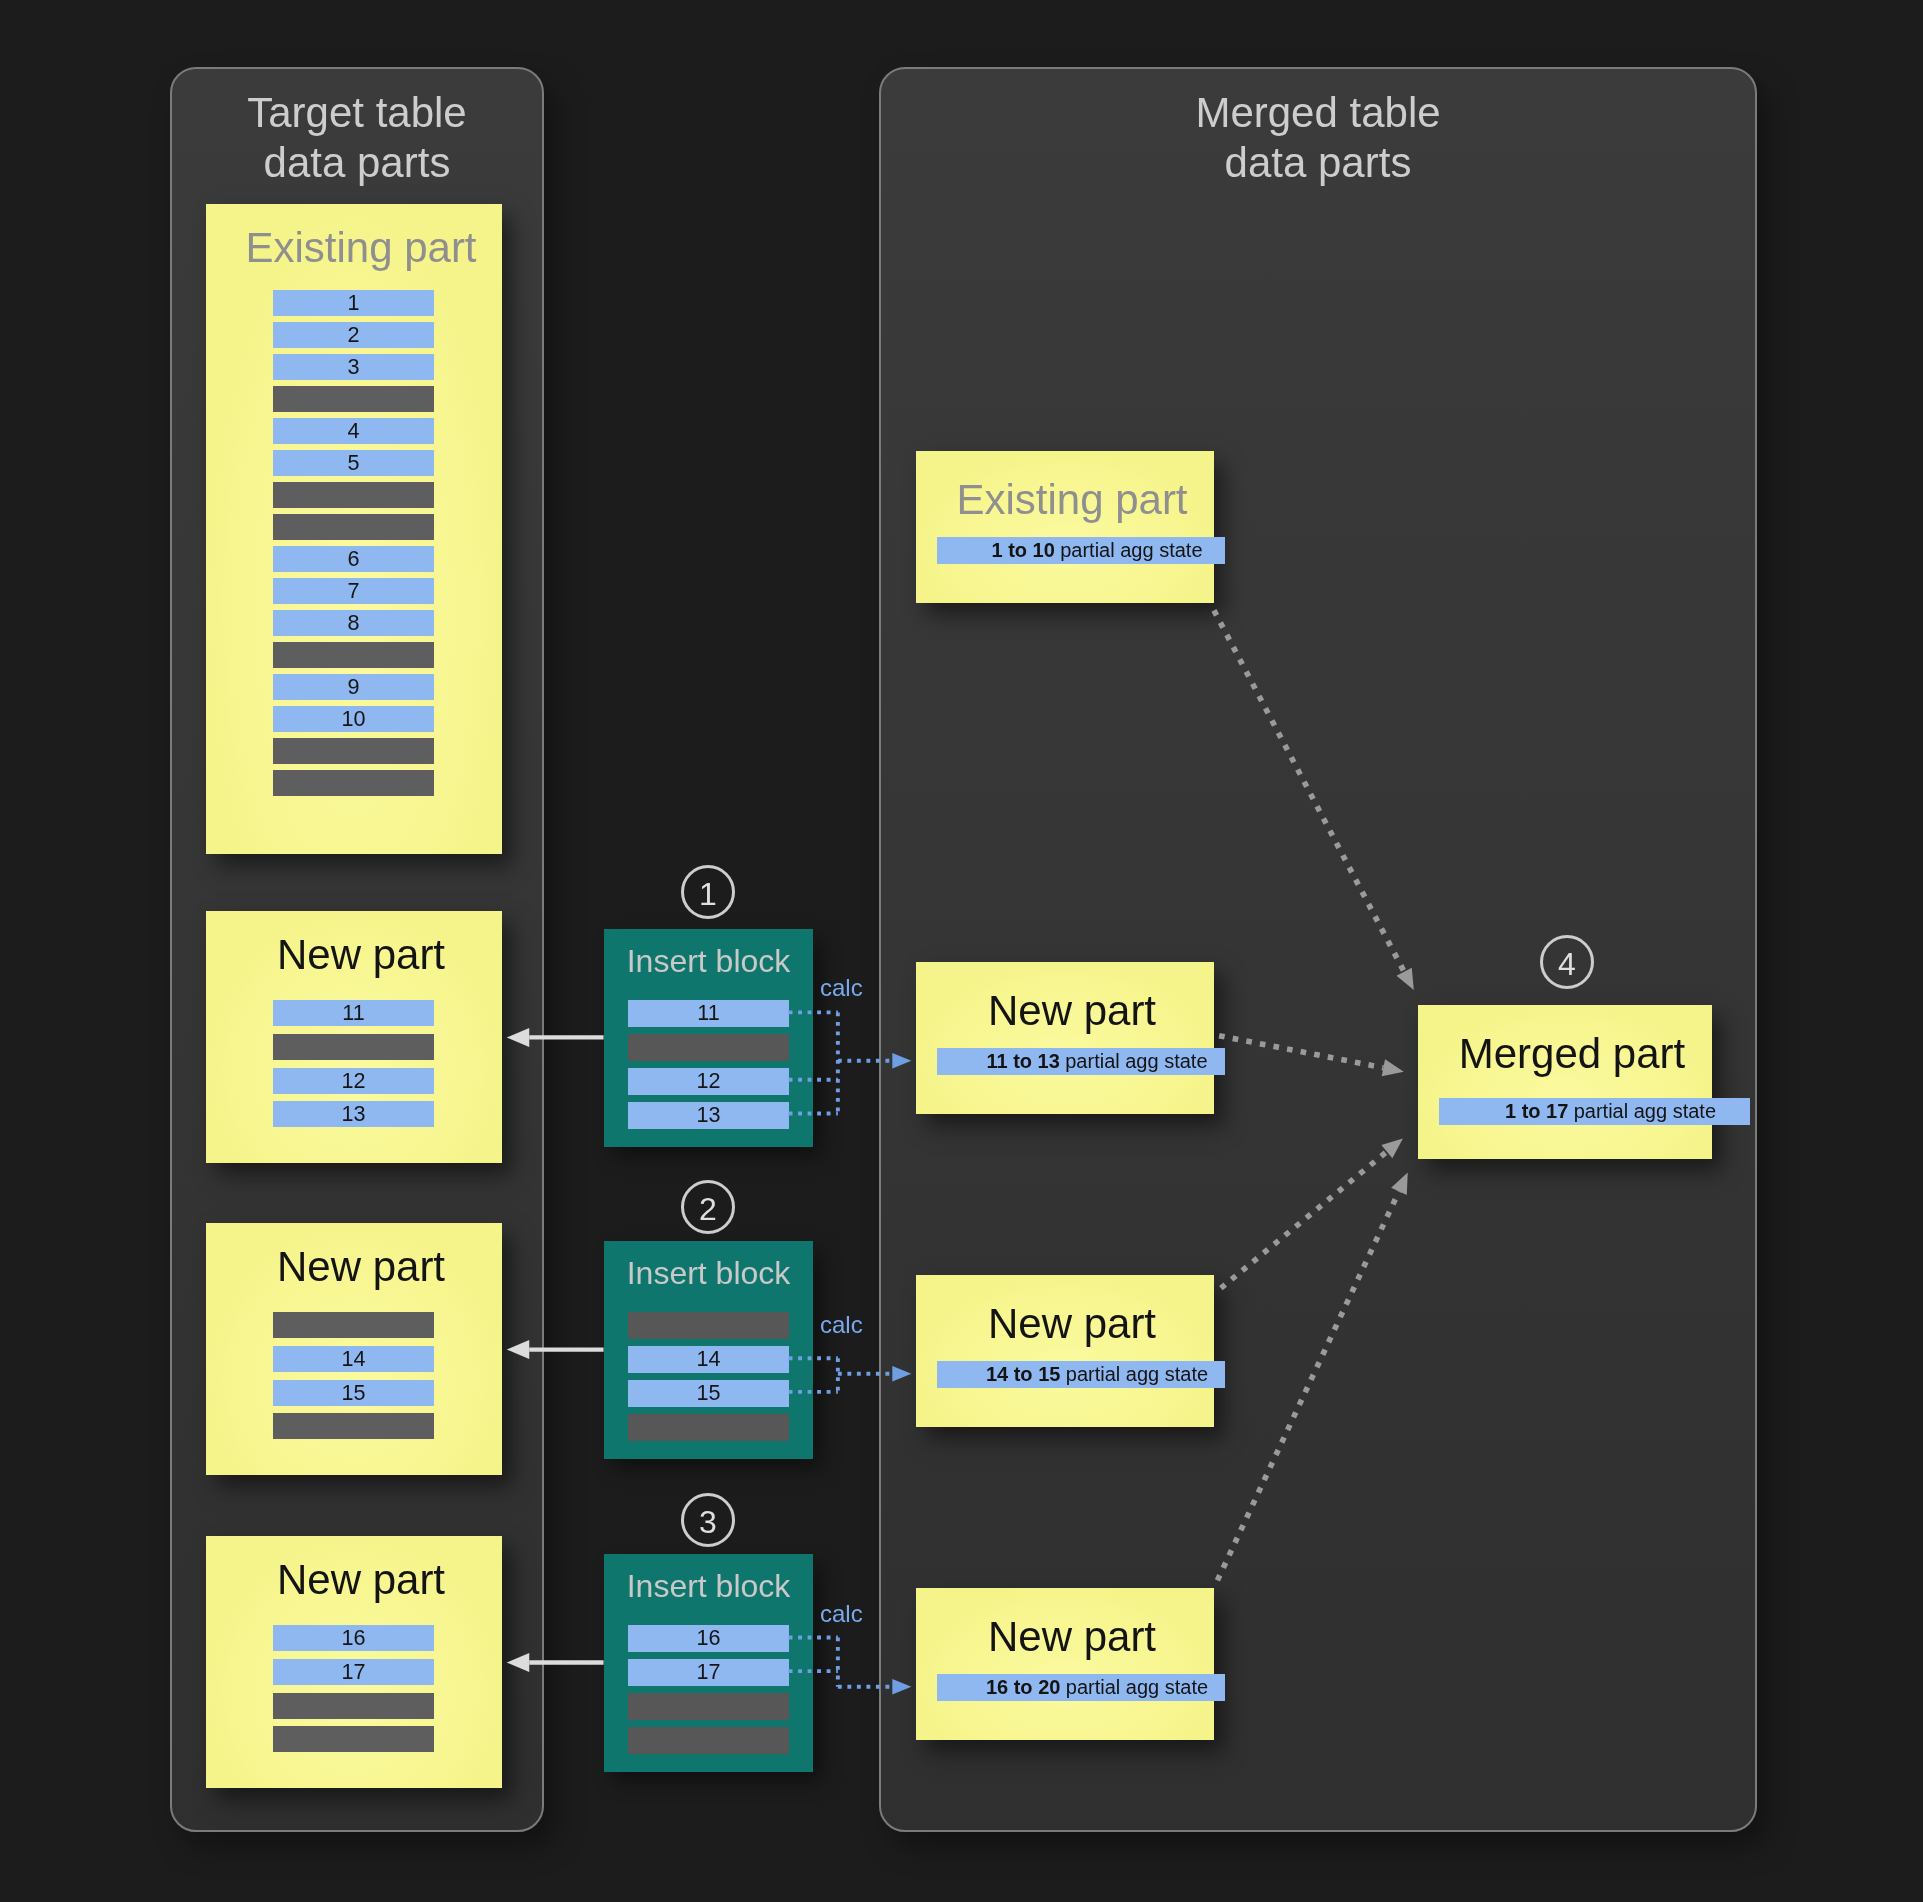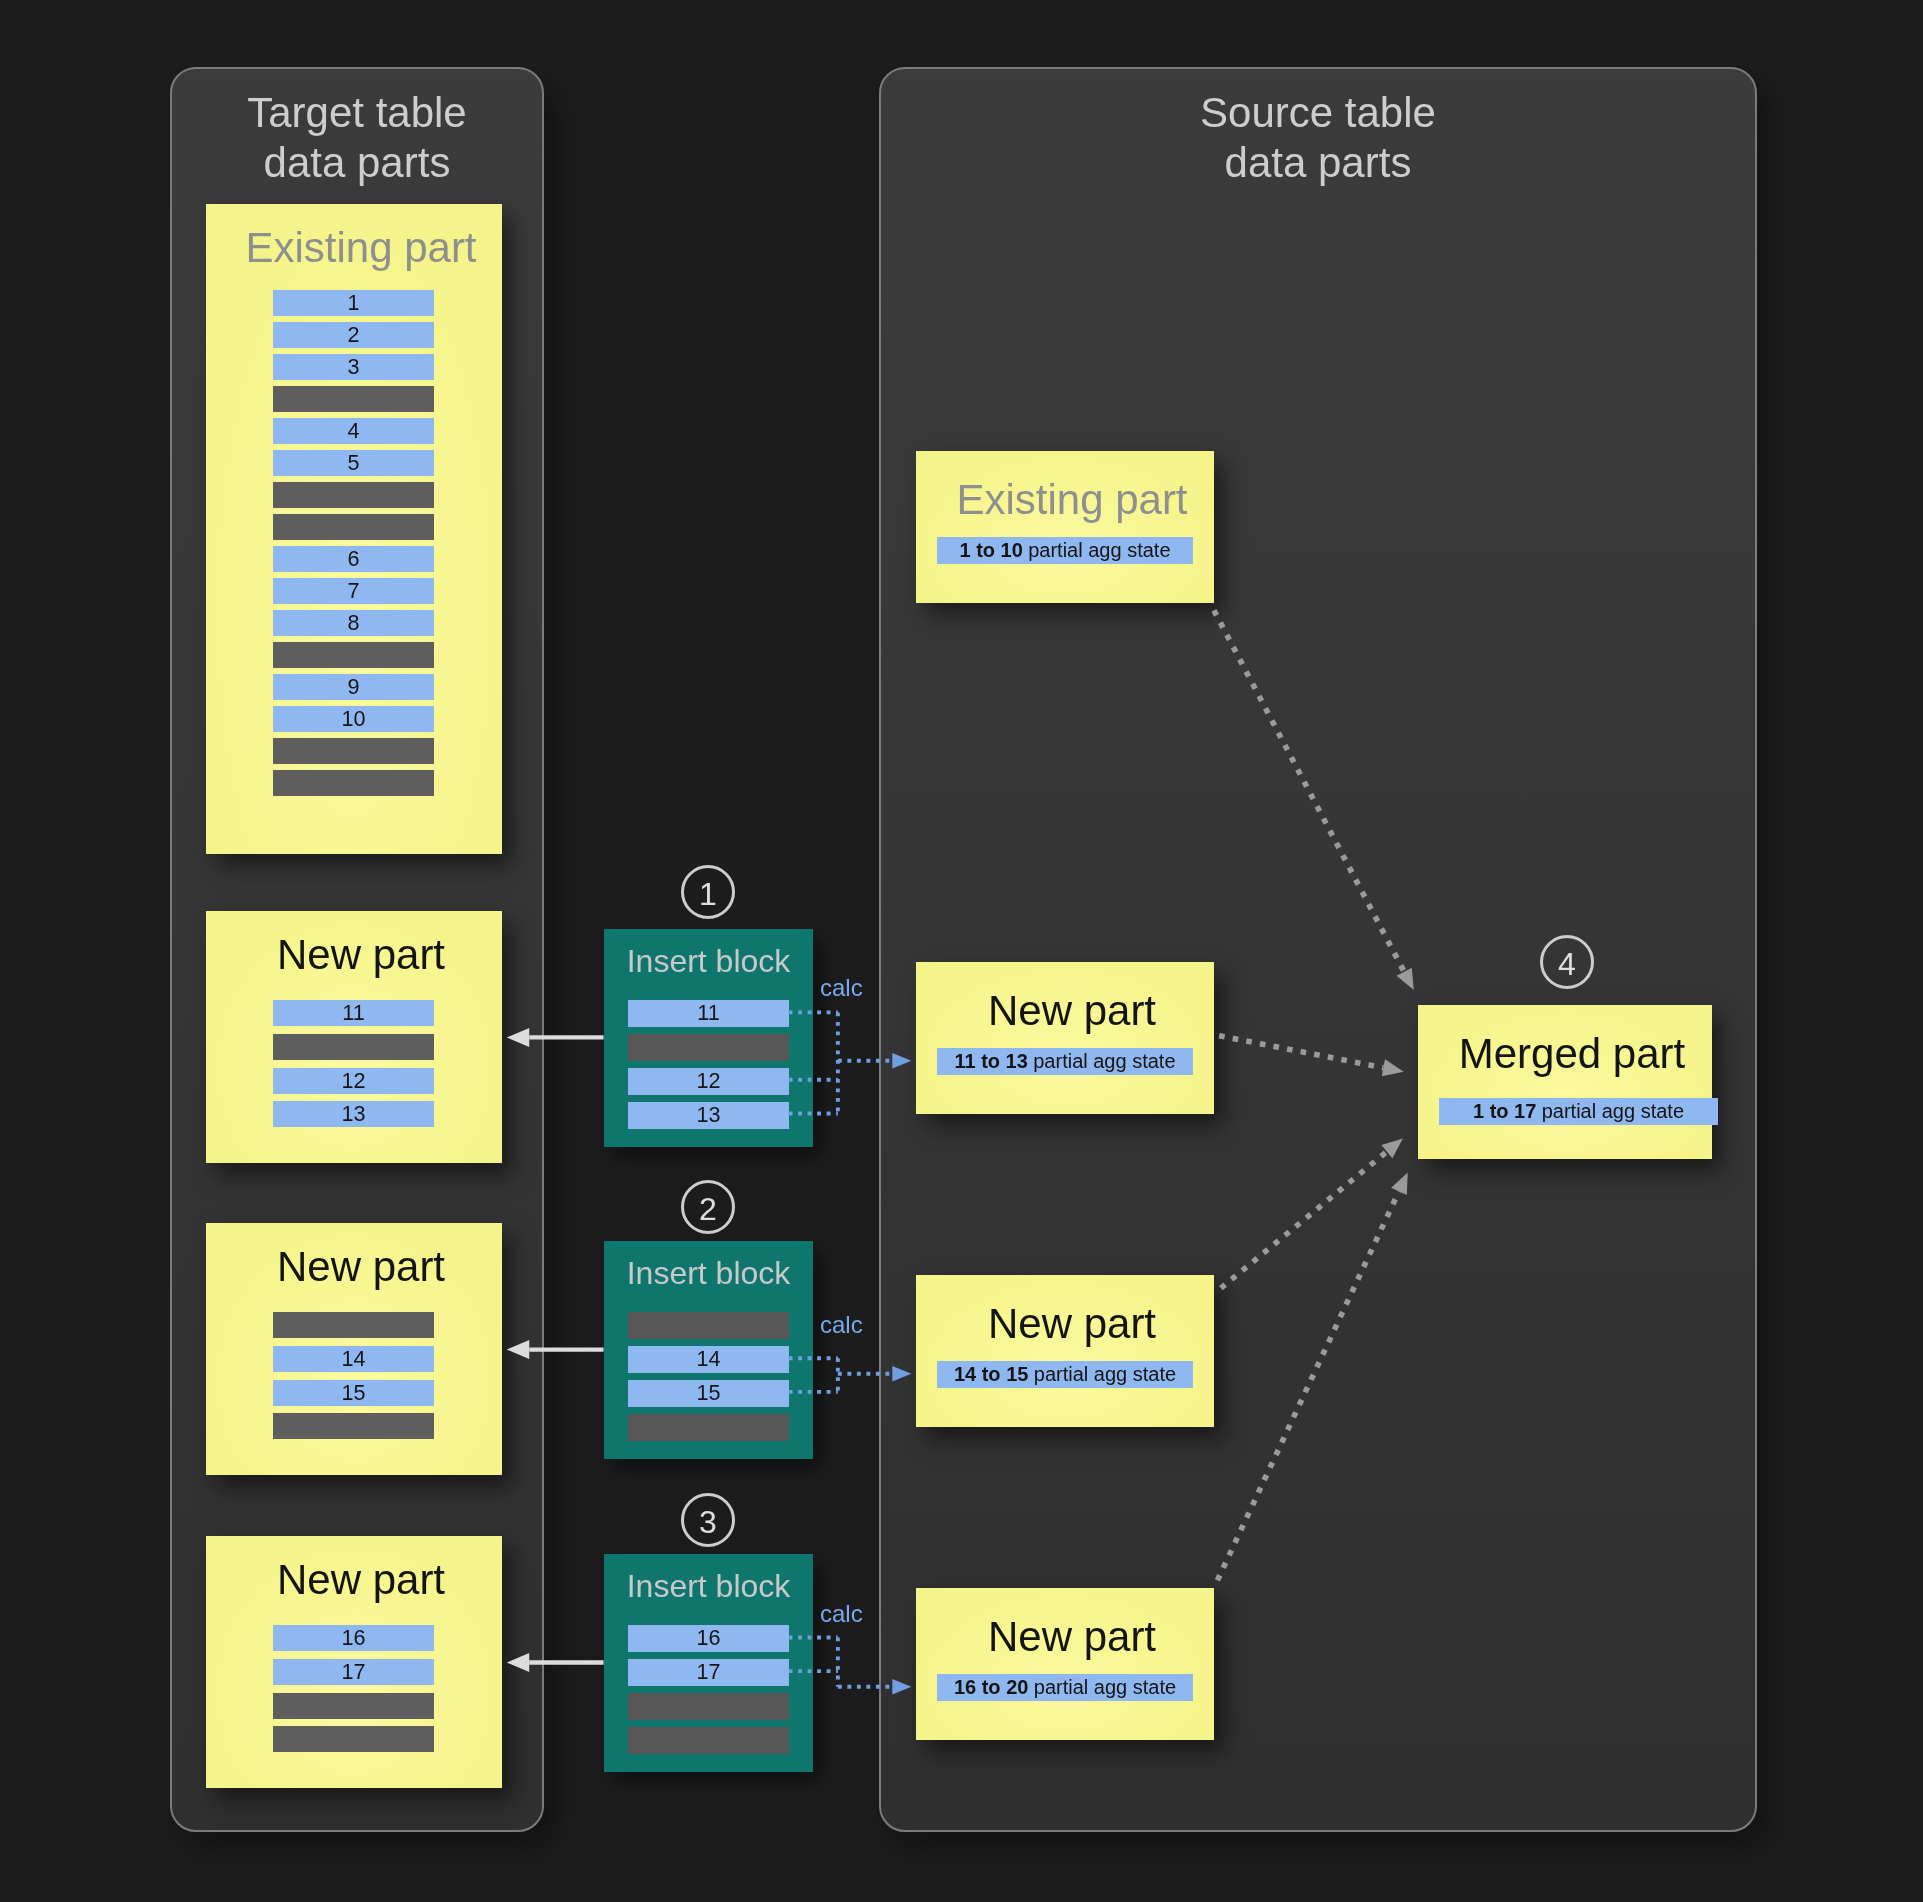--- a/index.html
+++ b/index.html
@@ -62,21 +62,21 @@
   #calc-3{left:820px;top:1600px;}
 
   
   .tgt-part{left:916px;width:298px;height:152px;}
   #tgt-existing{top:451px;}
   #tgt-new-1{top:962px;} #tgt-new-2{top:1275px;} #tgt-new-3{top:1588px;}
   #tgt-merged{left:1418px;top:1005px;width:294px;height:154px;}
   .part-title.tgt{top:26px;}
 
   .strip{position:absolute;left:21px;top:86px;width:256px;height:27px;background:#8fb7f0;
-         color:#141414;font-size:20px;line-height:27px;text-align:center;white-space:nowrap;}
+         color:#141414;font-size:20px;line-height:27px;text-align:center;white-space:nowrap;padding-left:32px;}
   #tgt-merged .strip{top:93px;width:279px;}
   .strip b{margin-right:.27em;}
 
   
   #arrows{position:absolute;left:0;top:0;width:1923px;height:1902px;pointer-events:none;}
 </style>
 </head>
 <body>
 
 <div class="panel" id="source-panel">
@@ -167,21 +167,21 @@
       <div class="row">16</div>
       <div class="row">17</div>
       <div class="row gray"></div>
       <div class="row gray"></div>
     </div>
 </div>
 <div class="calc" id="calc-3">calc</div>
 
 <div class="panel" id="target-panel">
   <div class="panel-title">
-    <div>Source table</div>
+    <div>Merged table</div>
     <div>data parts</div>
   </div>
 </div>
 
 <div class="part tgt-part" id="tgt-existing">
   <div class="part-title muted tgt">Existing part</div>
   <div class="strip">
     <b>1 to 10</b><span>partial agg state</span>
   </div>
 </div>

